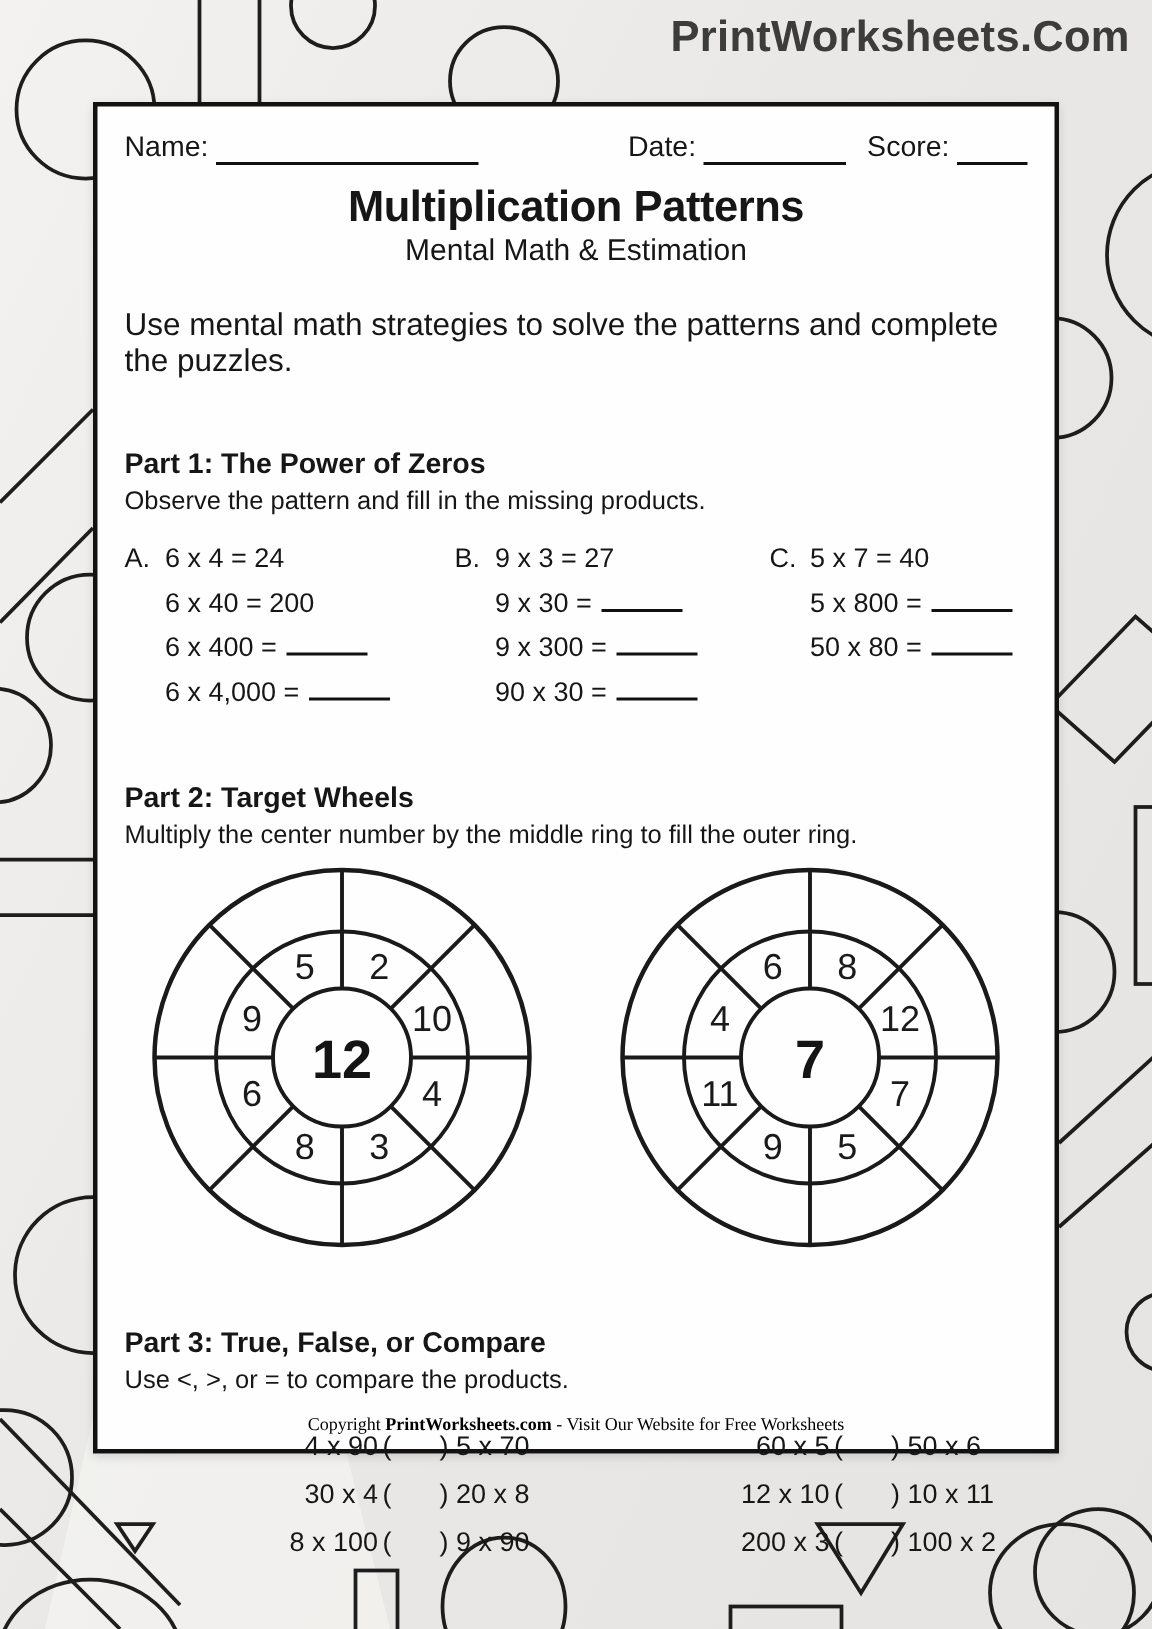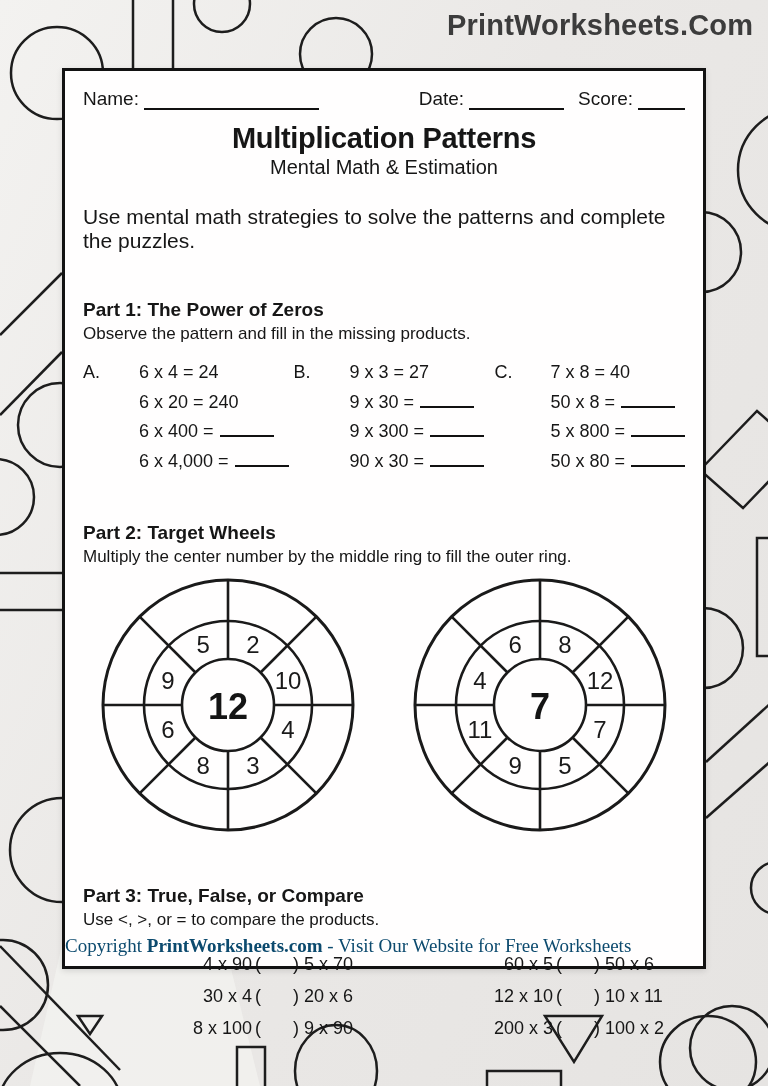--- a/index.html
+++ b/index.html
@@ -31,36 +31,36 @@
   .ws-subtitle{text-align:center;font-size:20px;font-weight:500;margin-top:1px;}
   .instruction{font-size:21px;margin-top:26px;}
   .part-heading{font-size:19px;font-weight:700;margin-top:46px;}
   .part-sub{font-size:17px;margin-top:3px;}
   .p1-grid{display:flex;margin-top:14px;font-size:18px;}
   .p1-col{position:relative;padding-left:27px;box-sizing:border-box;}
   .p1-col.c0{width:220px;}
   .p1-col.c1{width:210px;}
   .p1-col.c2{flex:1;}
   .p1-letter{position:absolute;left:0;top:0;line-height:29.5px;}
-  .p1-row{line-height:29.5px;white-space:nowrap;margin-left:29px;}
+  .p1-row{line-height:29.5px;white-space:nowrap;}
   .blankline{display:inline-block;width:54px;border-bottom:2px solid #111;height:13px;margin-left:6px;}
   .wheels{position:relative;height:262px;margin-top:10px;}
   .wheel{position:absolute;top:0;width:256px;height:256px;}
   .wheel.w0{left:17px;}
   .wheel.w1{left:329px;}
   .p3-grid{display:flex;margin-top:18px;font-size:18px;}
   .p3-col{width:50%;display:flex;flex-direction:column;align-items:flex-end;}
   .p3-row{display:flex;align-items:baseline;line-height:32px;white-space:pre;}
   .p3-left{display:inline-block;width:84px;text-align:right;}
   .p3-paren-gap{display:inline-block;width:26px;}
   .p3-right{display:inline-block;width:80px;text-align:left;margin-left:2px;}
   .paren{padding:0 3px;}
   .sheet-footer{
-    position:absolute;bottom:9px;left:0;width:100%;text-align:left;
-    font-family:"Liberation Serif",serif;font-size:19px;color:#0c4a6e;
+    position:absolute;bottom:9px;left:0;width:100%;text-align:center;
+    font-family:"Liberation Serif",serif;font-size:12px;color:#000000;
   }
   .sheet-footer b{font-weight:700;}
   svg text{font-family:"Liberation Sans",sans-serif;}
 </style>
 </head>
 <body>
 
 <svg class="bg-shapes" width="768" height="1086" viewBox="0 0 768 1086" fill="none" stroke="#1d1d1d" stroke-width="2.5">
   <polygon points="140,600 260,1086 30,1086" fill="#f4f3f1" stroke="none" opacity="0.7"></polygon>
   <circle cx="57" cy="73" r="46"></circle>
@@ -115,35 +115,34 @@
   <div class="ws-subtitle">Mental Math &amp; Estimation</div>
   <div class="instruction">Use mental math strategies to solve the patterns and complete the puzzles.</div>
 
   <div class="part-heading">Part 1: The Power of Zeros</div>
   <div class="part-sub">Observe the pattern and fill in the missing products.</div>
 
   <div class="p1-grid">
     <div class="p1-col c0">
       <span class="p1-letter">A.</span>
       <div class="p1-row"><span>6 x 4 = 24</span></div>
-      <div class="p1-row"><span>6 x 20 = 240</span></div>
+      <div class="p1-row"><span>6 x 40 = 200</span></div>
       <div class="p1-row"><span>6 x 400 =</span><span class="blankline"></span></div>
       <div class="p1-row"><span>6 x 4,000 =</span><span class="blankline"></span></div>
     </div>
     <div class="p1-col c1">
       <span class="p1-letter">B.</span>
       <div class="p1-row"><span>9 x 3 = 27</span></div>
       <div class="p1-row"><span>9 x 30 =</span><span class="blankline"></span></div>
       <div class="p1-row"><span>9 x 300 =</span><span class="blankline"></span></div>
       <div class="p1-row"><span>90 x 30 =</span><span class="blankline"></span></div>
     </div>
     <div class="p1-col c2">
       <span class="p1-letter">C.</span>
-      <div class="p1-row"><span>7 x 8 = 40</span></div>
-      <div class="p1-row"><span>50 x 8 =</span><span class="blankline"></span></div>
+      <div class="p1-row"><span>5 x 7 = 40</span></div>
       <div class="p1-row"><span>5 x 800 =</span><span class="blankline"></span></div>
       <div class="p1-row"><span>50 x 80 =</span><span class="blankline"></span></div>
     </div>
   </div>
 
   <div class="part-heading">Part 2: Target Wheels</div>
   <div class="part-sub">Multiply the center number by the middle ring to fill the outer ring.</div>
 
   <div class="wheels">
     <div class="wheel w0"><svg viewBox="0 0 256 256" width="256" height="256">
@@ -202,21 +201,21 @@
         <span class="paren">(</span>
         <span class="p3-paren-gap"></span>
         <span class="paren">)</span>
         <span class="p3-right">5 x 70</span>
       </div>
       <div class="p3-row">
         <span class="p3-left">30 x 4</span>
         <span class="paren">(</span>
         <span class="p3-paren-gap"></span>
         <span class="paren">)</span>
-        <span class="p3-right">20 x 6</span>
+        <span class="p3-right">20 x 8</span>
       </div>
       <div class="p3-row">
         <span class="p3-left">8 x 100</span>
         <span class="paren">(</span>
         <span class="p3-paren-gap"></span>
         <span class="paren">)</span>
         <span class="p3-right">9 x 90</span>
       </div>
     </div>
     <div class="p3-col">

